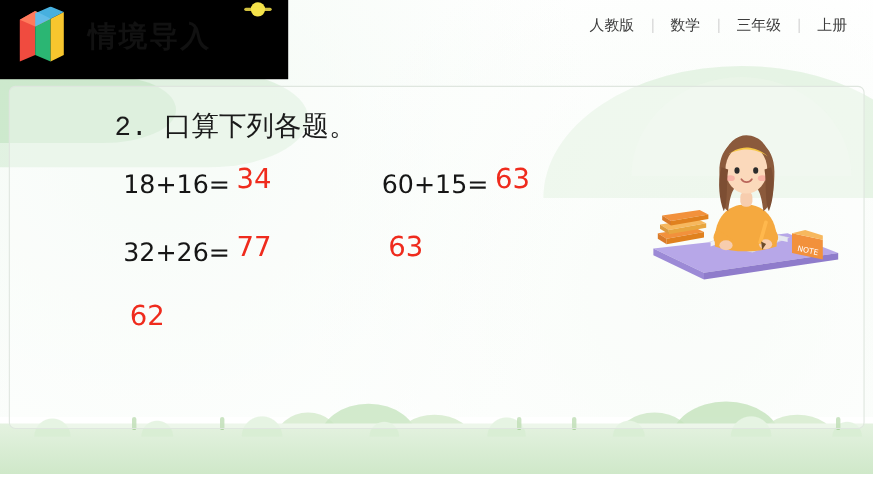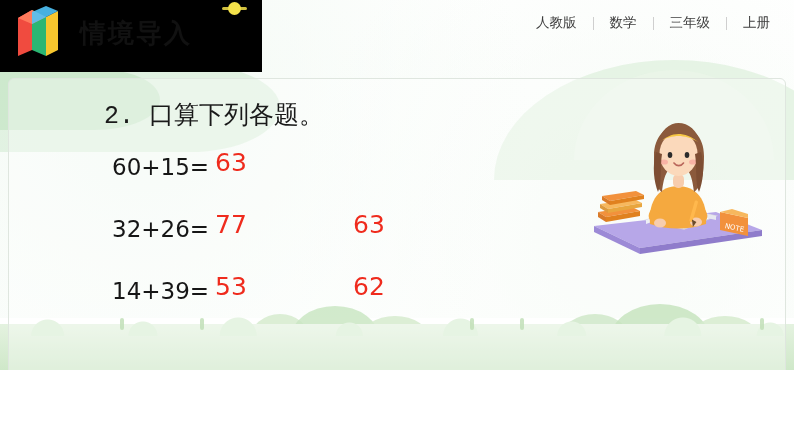--- a/index.html
+++ b/index.html
@@ -8,21 +8,21 @@
   }
   body {
     width: 794px;
     height: 447px;
     font-family: "Liberation Sans", sans-serif;
     overflow: hidden;
   }
   .slide {
     position: relative;
     width: 794px;
-    height: 370px;
+    height: 431px;
     background: #ffffff;
     overflow: hidden;
   }
 
   
   .bg-base {
     position: absolute;
     inset: 0;
     background:
       radial-gradient(circle at 18% 30%, #f3faf4 0%, rgba(243,250,244,0) 55%),
@@ -320,40 +320,40 @@
     <span class="sep"></span>
     <span>三年级</span>
     <span class="sep"></span>
     <span>上册</span>
   </div>
 
   <div class="question">2. 口算下列各题。</div>
 
   <div class="problems">
     <div class="prow">
+      <div class="pcell">
+        <span class="pexpr">18+16=</span>
+        <span class="pans">34</span>
+      </div>
       <div class="pcell">
         <span class="pexpr">60+15=</span>
         <span class="pans">63</span>
       </div>
     </div>
     <div class="prow">
       <div class="pcell">
         <span class="pexpr">32+26=</span>
         <span class="pans">77</span>
       </div>
       <div class="pcell">
         <span class="pans">63</span>
       </div>
     </div>
     <div class="prow">
       <div class="pcell">
-        <span class="pexpr">14+39=</span>
-        <span class="pans">53</span>
-      </div>
-      <div class="pcell">
         <span class="pans">62</span>
       </div>
     </div>
   </div>
 
   <svg class="illus" viewBox="0 0 180 160">
 
     <g>
       <polygon points="6,118 128,104 174,122 52,140" fill="#b7a7e8"></polygon>
       <polygon points="6,118 52,140 52,146 6,124" fill="#9c8ad6"></polygon>

